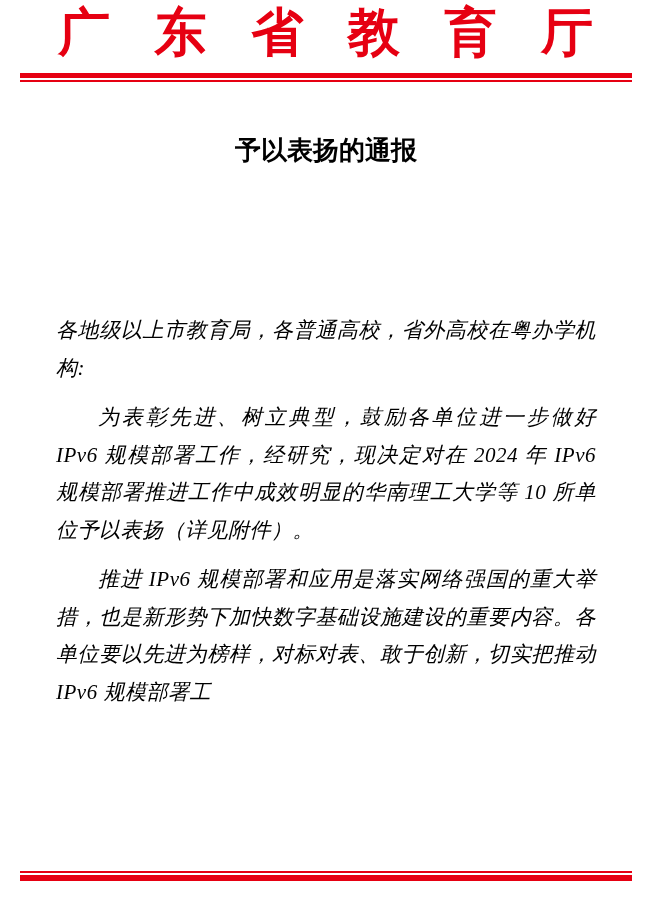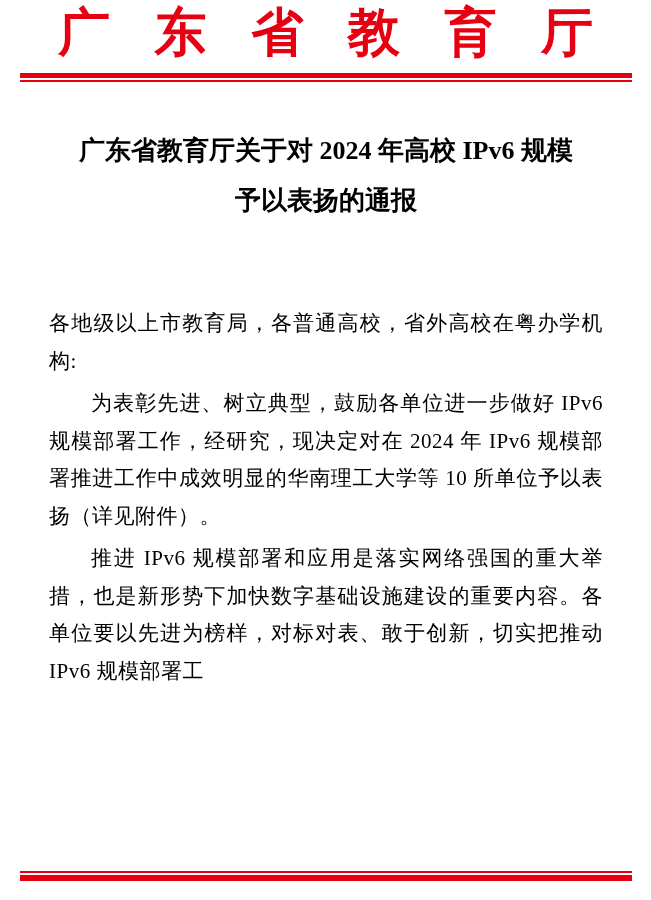--- a/index.html
+++ b/index.html
@@ -61,21 +61,21 @@
     left: 44px;
     right: 43px;
     bottom: 32px;
     font-size: 21px;
     line-height: 37.5px;
     text-align: justify;
     letter-spacing: 0.5px;
     color: #000000;
     overflow: hidden;
   }
-  .body-text p { margin: 5px; }
+  .body-text p { margin: 12px; font-style: italic; }
   .body-text p.indent { text-indent: 2em; }
 </style>
 </head>
 <body>
 
 <div class="page">
 
   <div class="agency">
     <span>广</span>
     <span>东</span>
@@ -85,21 +85,20 @@
     <span>厅</span>
   </div>
 
   <div class="rule-top">
     <div class="thick"></div>
     <div class="gap"></div>
     <div class="thin"></div>
   </div>
 
   <div class="doc-title">
-    <div>广东省教育厅关于对 2024 年高校 IPv6 规模</div>
     <div>予以表扬的通报</div>
   </div>
 
   <div class="body-text">
     <p>各地级以上市教育局，各普通高校，省外高校在粤办学机构:</p>
     <p class="indent">为表彰先进、树立典型，鼓励各单位进一步做好 IPv6 规模部署工作，经研究，现决定对在 2024 年 IPv6 规模部署推进工作中成效明显的华南理工大学等 10 所单位予以表扬（详见附件）。</p>
     <p class="indent">推进 IPv6 规模部署和应用是落实网络强国的重大举措，也是新形势下加快数字基础设施建设的重要内容。各单位要以先进为榜样，对标对表、敢于创新，切实把推动 IPv6 规模部署工</p>
   </div>
 
   <div class="rule-bottom">

